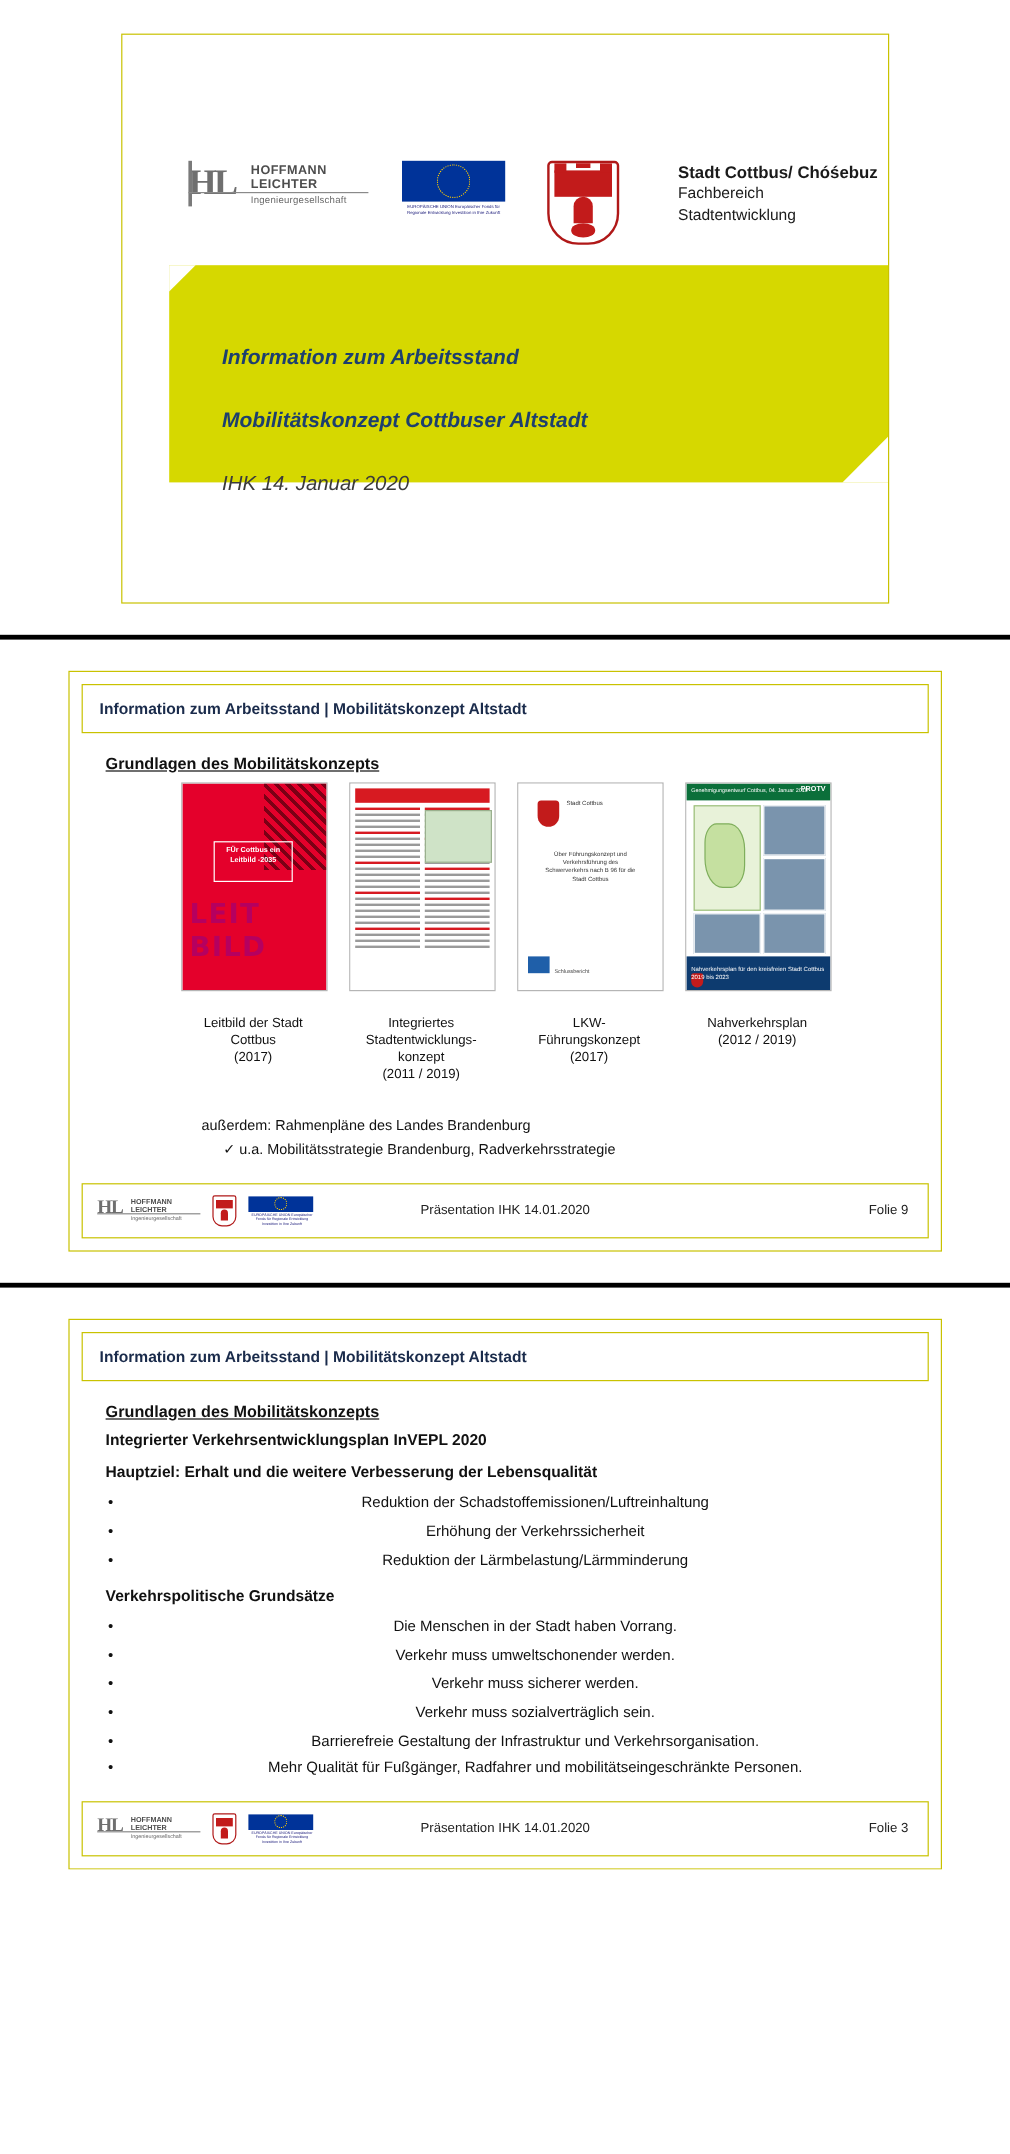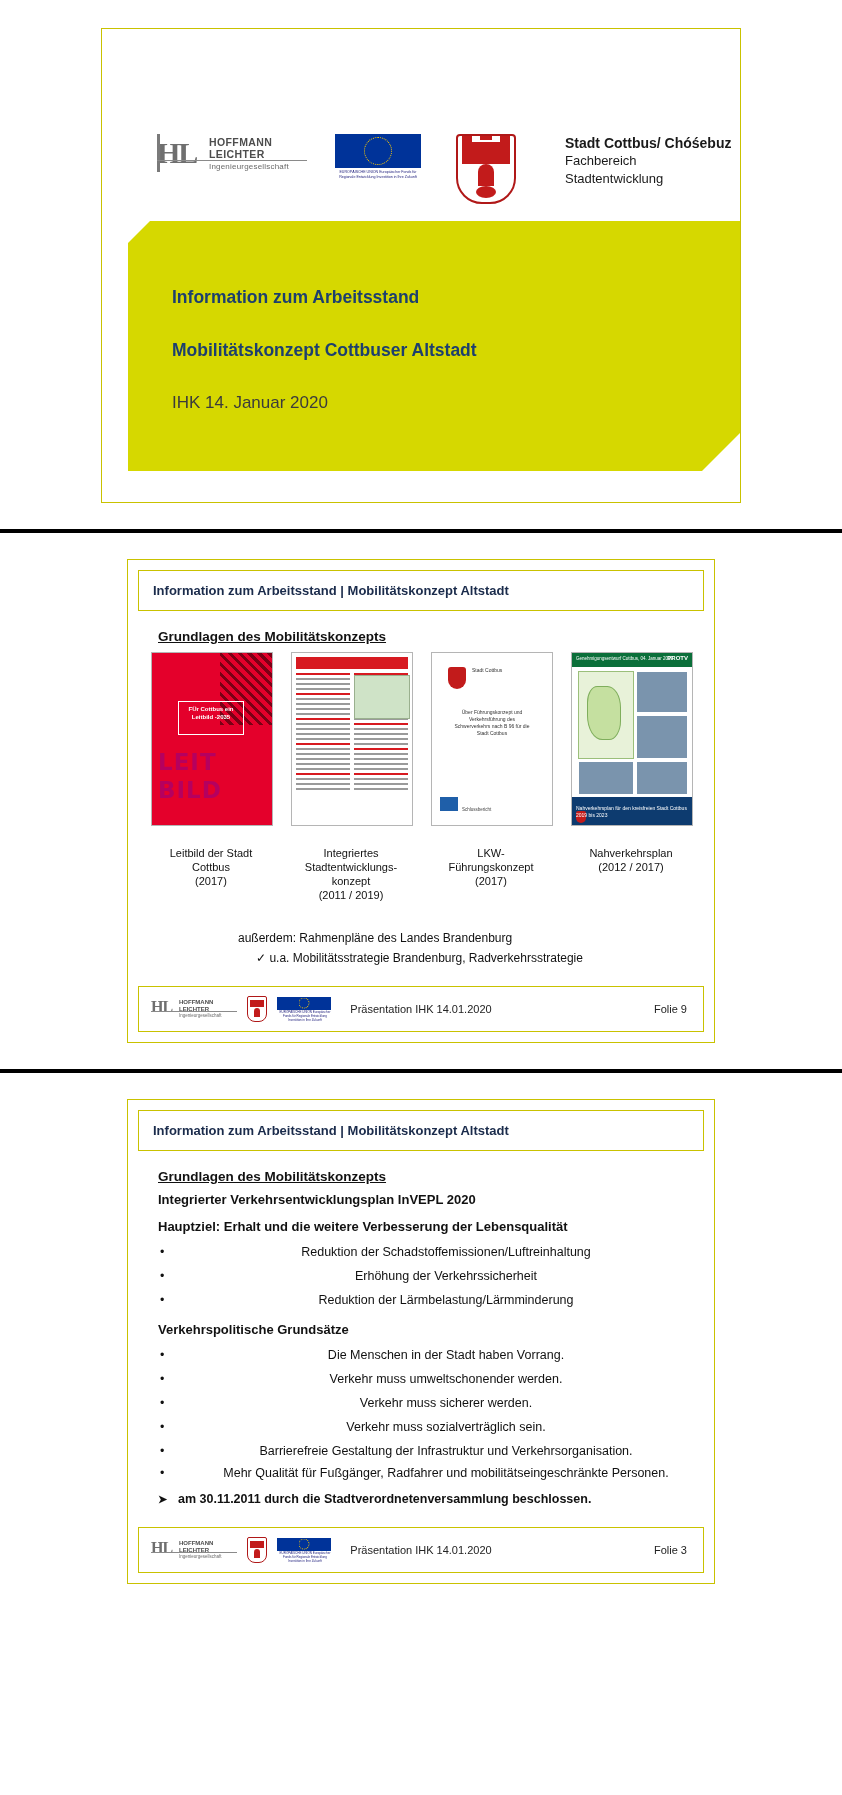--- a/index.html
+++ b/index.html
@@ -190,25 +190,26 @@
     font-weight: bold;
     color: #1a1a1a;
   }
   .s1-city .city-line {
     font-size: 13px;
     color: #1a1a1a;
   }
 
   .s1-band {
     position: absolute;
-    left: 26px;
+    left: 39px;
     right: 0;
     top: 192px;
-    height: 250px;
+    height: 181px;
     background: #d6d800;
+    font-style: italic;
   }
   .s1-band .notch-tl {
     position: absolute;
     left: 0;
     top: 0;
     width: 0;
     height: 0;
     border-top: 22px solid #ffffff;
     border-right: 22px solid transparent;
   }
@@ -240,21 +241,21 @@
 
   
   .sep {
     height: 4px;
     background: #000000;
     margin: 26px 0 0 0;
   }
 
   
   .slideBody {
-    width: 588px;
+    width: 728px;
     margin: 26px auto 0 auto;
     border: 1px solid #c9c200;
     box-sizing: border-box;
     position: relative;
     background: #ffffff;
   }
   .slide-header {
     margin: 10px 10px 0 10px;
     border: 1px solid #c9c200;
     padding: 12px 14px;
@@ -668,21 +669,21 @@
           <div class="t4ph t4ph1"></div>
           <div class="t4ph t4ph2"></div>
           <div class="t4ph t4ph3"></div>
           <div class="t4ph t4ph4"></div>
           <div class="t4band">
             <div class="t4crest"></div>
             <div class="t4bandtxt">Nahverkehrsplan für den kreisfreien Stadt Cottbus 2019 bis 2023</div>
           </div>
         </div>
         <div class="cap" style="white-space:pre-line">Nahverkehrsplan
-(2012 / 2017)</div>
+(2012 / 2019)</div>
       </div>
     </div>
 
     <div class="extra-note">
       <div>außerdem: Rahmenpläne des Landes Brandenburg</div>
       <div class="check">
         <span>✓</span>
         <span>u.a. Mobilitätsstrategie Brandenburg, Radverkehrsstrategie</span>
       </div>
     </div>
@@ -727,21 +728,20 @@
 
     <ul class="s3-list">
       <li>Die Menschen in der Stadt haben Vorrang.</li>
       <li>Verkehr muss umweltschonender werden.</li>
       <li>Verkehr muss sicherer werden.</li>
       <li>Verkehr muss sozialverträglich sein.</li>
       <li>Barrierefreie Gestaltung der Infrastruktur und Verkehrsorganisation.</li>
       <li style="line-height:20px">Mehr Qualität für Fußgänger, Radfahrer und mobilitätseingeschränkte Personen.</li>
     </ul>
 
-    <div class="s3-arrow">am 30.11.2011 durch die Stadtverordnetenversammlung beschlossen.</div>
 
     <div class="slide-footer">
       <div class="f-logos">
         <div class="f-hl">
           <span class="fh-letters">HL</span>
           <span class="fh-rule"></span>
           <span class="fh-name">
             <span>HOFFMANN</span><br>
             <span>LEICHTER</span>
           </span>

